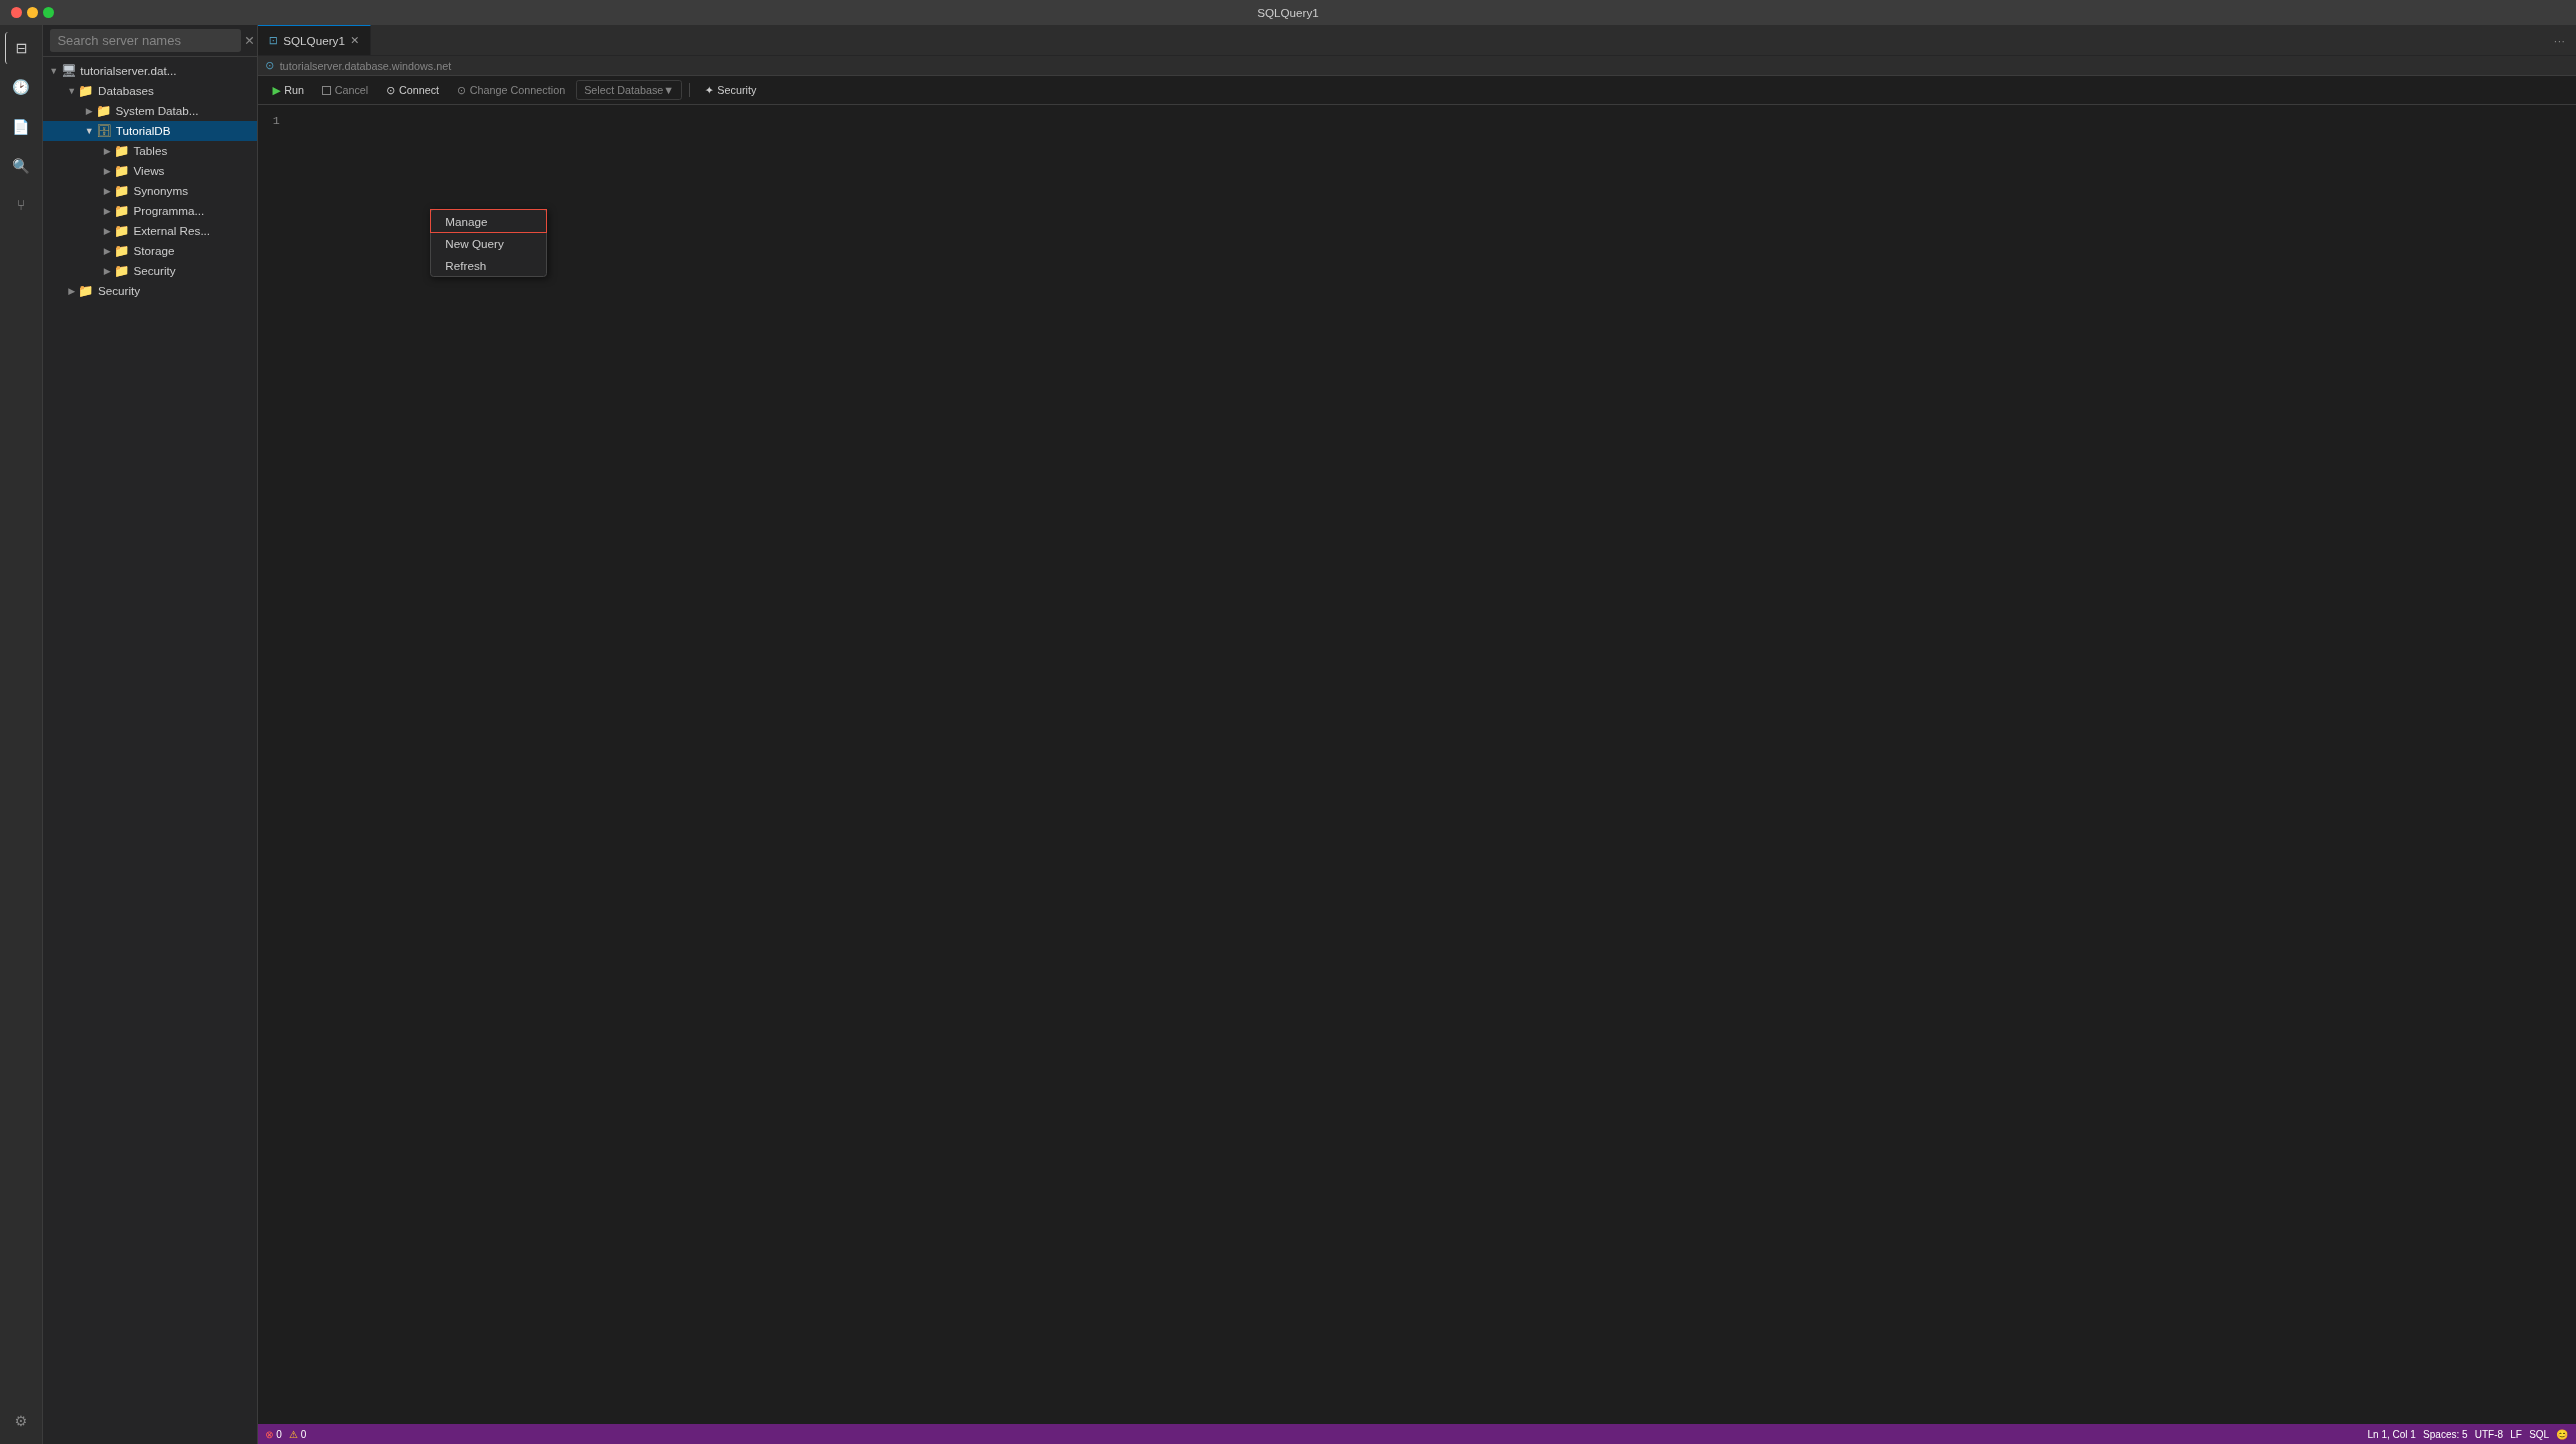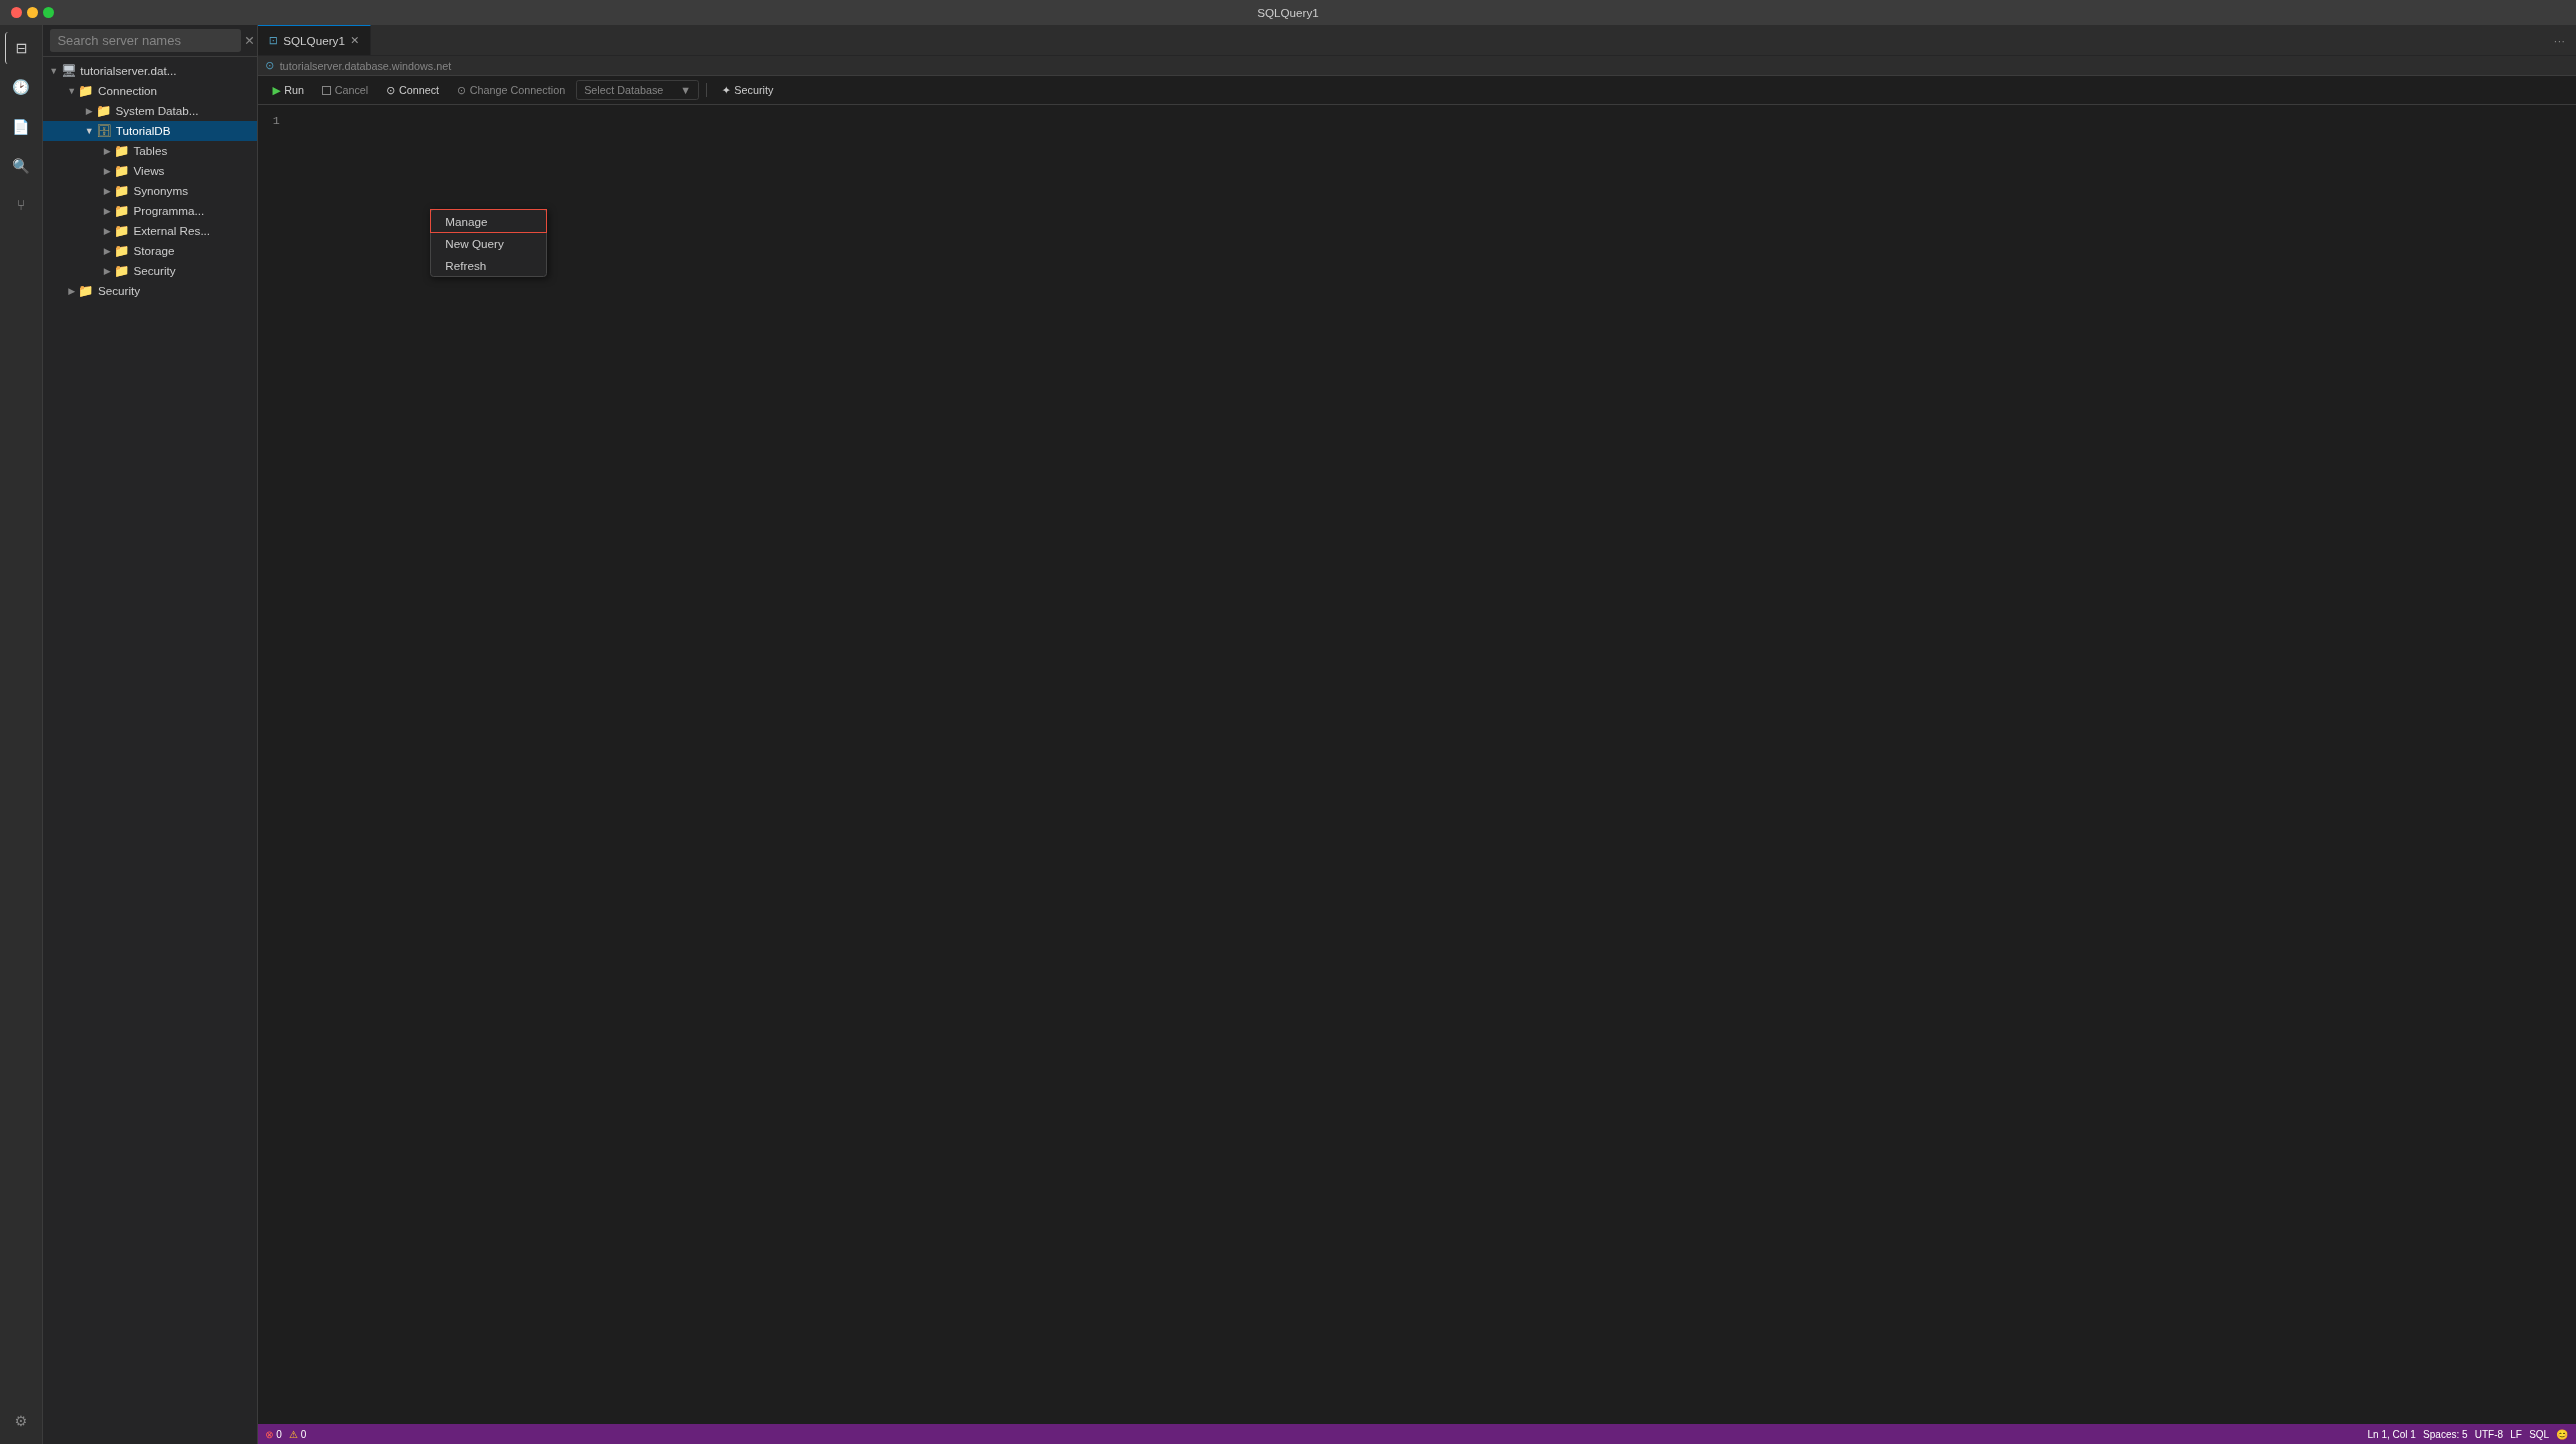--- a/index.html
+++ b/index.html
@@ -247,21 +247,21 @@
     }
     .toolbar-btn .run-icon { color: #4ec94e; }
     .toolbar-btn .cancel-square { 
       width: 9px; height: 9px; 
       border: 1.3px solid #858585; 
       display: inline-block;
     }
     .db-select {
       display: flex;
       align-items: center;
-      gap: 17px;
+      gap: 0;
       padding: 2.7px 7.2px;
       cursor: pointer;
       border-radius: 2.7px;
       font-size: 10.8px;
       color: #858585;
       border: 0.9px solid #3c3c3c;
       background: transparent;
     }
     .explain-btn {
       display: flex;
@@ -367,21 +367,21 @@
 
       <div class="tree-item" style="padding-left: 3.6px;">
         <span class="chevron">▼</span>
         <span class="folder-icon" style="color:#c9d1d9;">🖥</span>
         <span class="item-label">tutorialserver.dat...</span>
       </div>
 
       <div class="tree-item" style="padding-left: 21.5px;">
         <span class="chevron">▼</span>
         <span class="folder-icon yellow">📁</span>
-        <span class="item-label">Connection</span>
+        <span class="item-label">Databases</span>
       </div>
 
       <div class="tree-item" style="padding-left: 39px;">
         <span class="chevron">▶</span>
         <span class="folder-icon yellow">📁</span>
         <span class="item-label">System Datab...</span>
       </div>
 
       <div class="tree-item selected" style="padding-left: 39px;">
         <span class="chevron" style="color:#cccccc;">▼</span>

